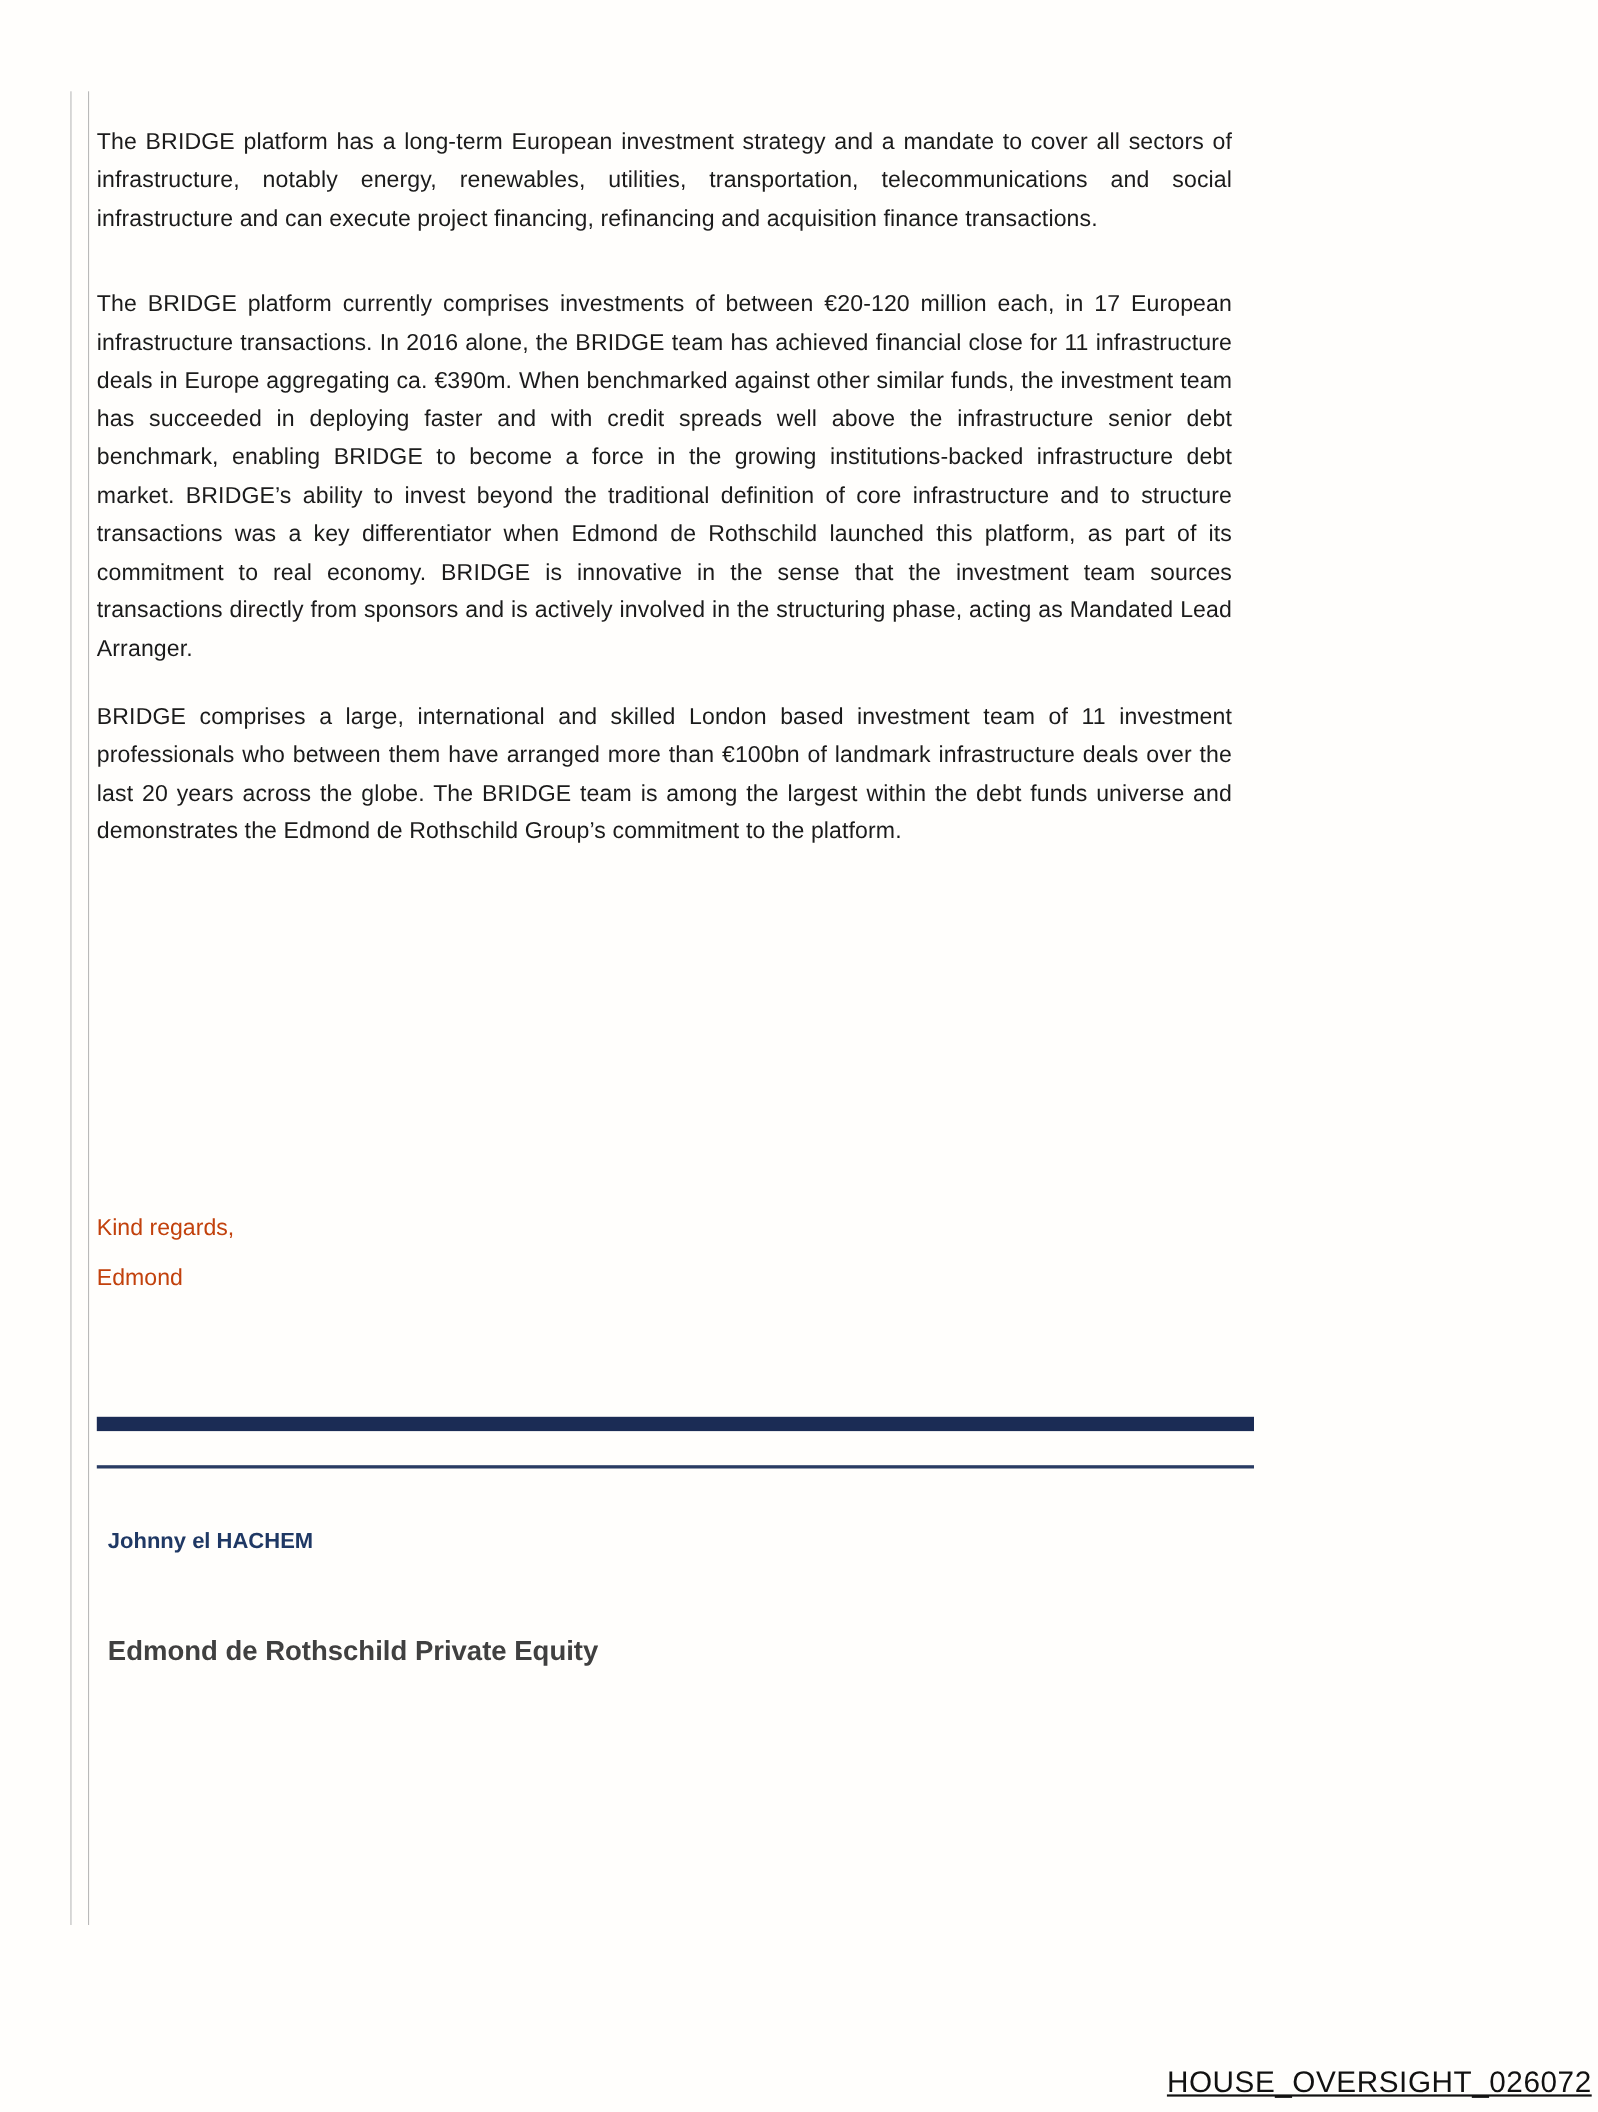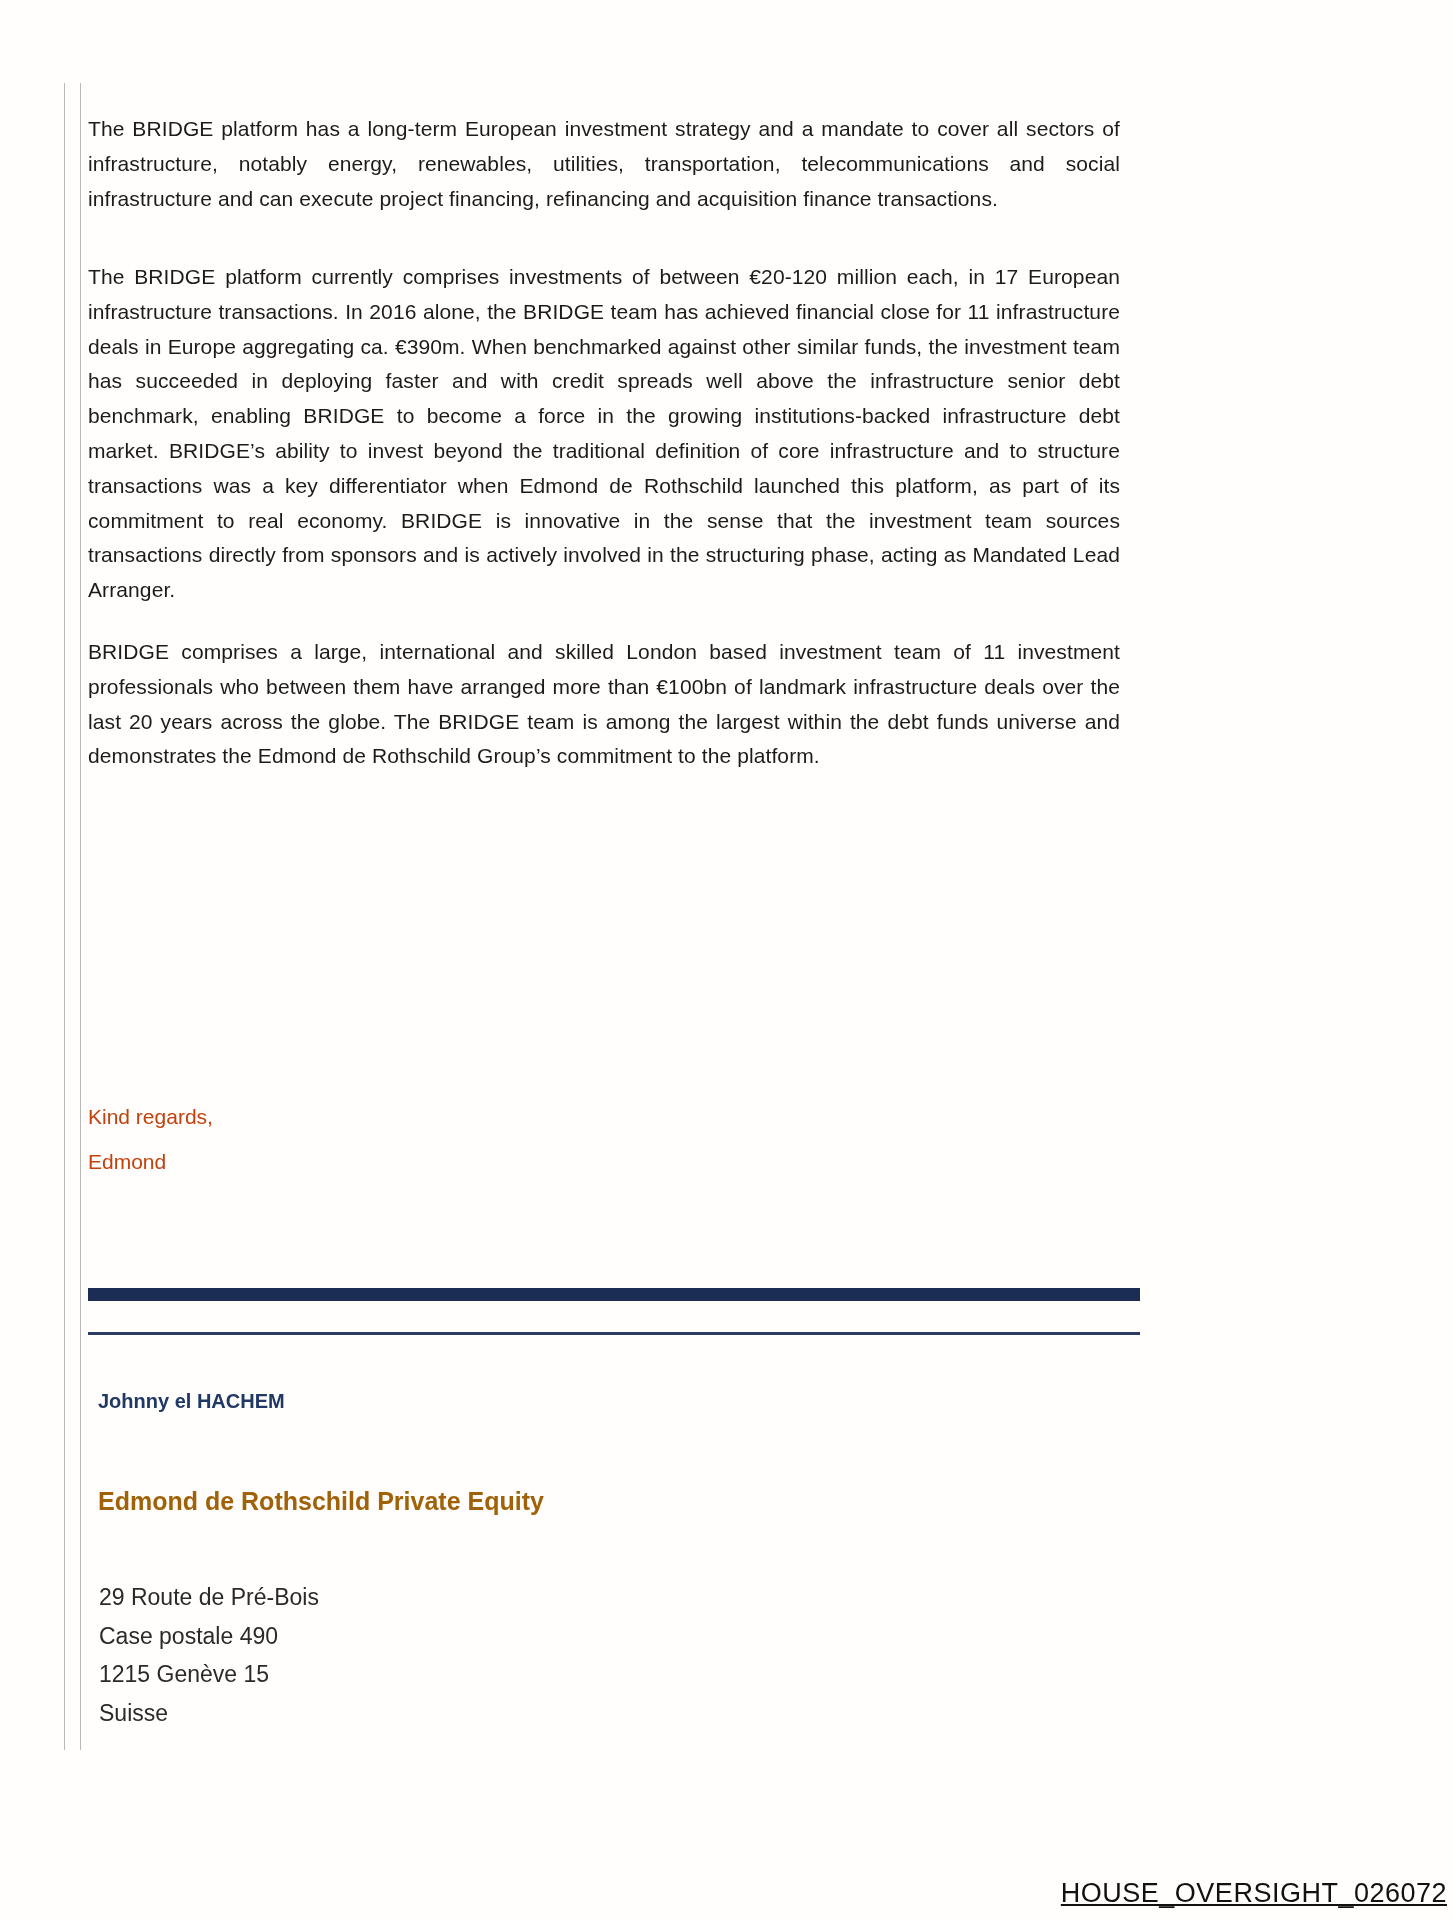--- a/index.html
+++ b/index.html
@@ -74,21 +74,21 @@
     font-size: 20px;
     font-weight: bold;
     color: #1f3864;
   }
   .sig-company {
     position: absolute;
     left: 98px;
     top: 1487px;
     font-size: 25px;
     font-weight: bold;
-    color: #a16207;
+    color: #404040;
     text-align: right;
   }
   .sig-address {
     position: absolute;
     left: 99px;
     top: 1578px;
     font-size: 23px;
     line-height: 38.5px;
     color: #2a2a2a;
   }
@@ -120,22 +120,16 @@
 
   <p class="closing closing-name">Edmond</p>
 
   <div class="rule-thick"></div>
   <div class="rule-thin"></div>
 
   <div class="sig-author">Johnny el HACHEM</div>
 
   <div class="sig-company">Edmond de Rothschild Private Equity</div>
 
-  <div class="sig-address">
-    <div>29 Route de Pré-Bois</div>
-    <div>Case postale 490</div>
-    <div>1215 Genève 15</div>
-    <div>Suisse</div>
-  </div>
 
   <div class="footer-id">HOUSE_OVERSIGHT_026072</div>
 
 </div>
 
 </body></html>

